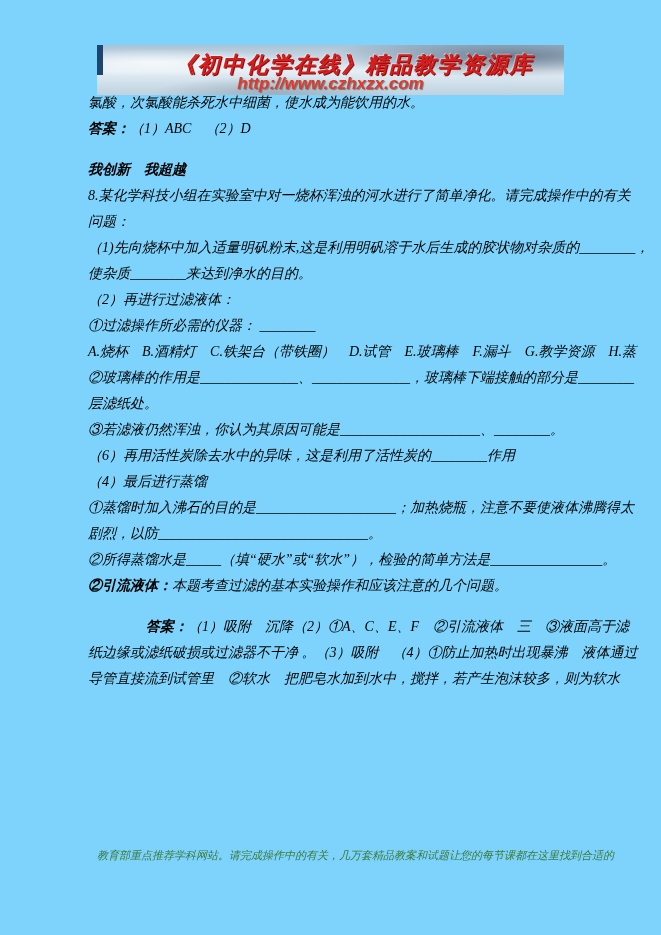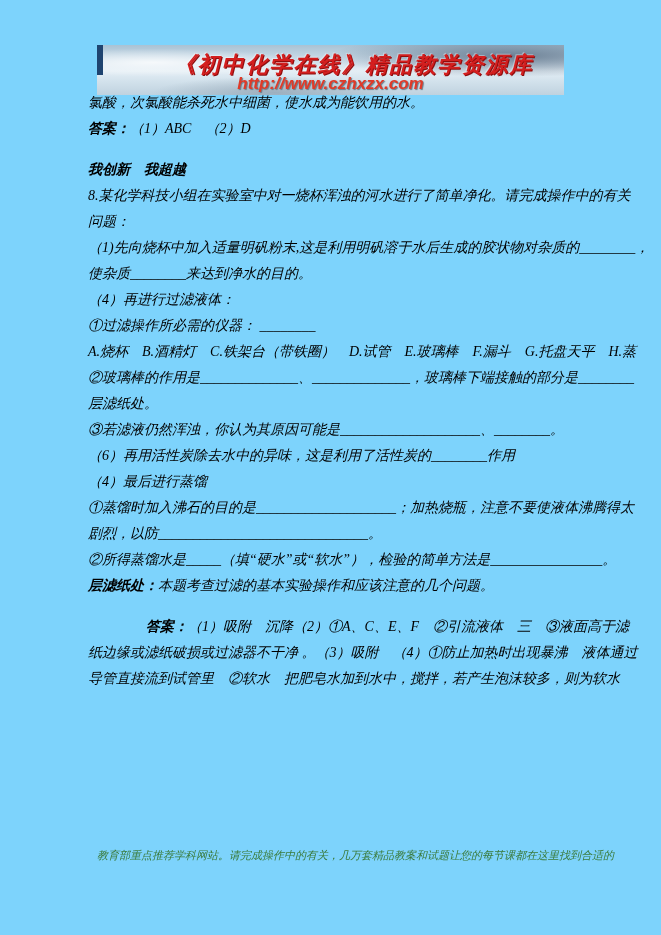--- a/index.html
+++ b/index.html
@@ -110,32 +110,32 @@
   </div>
 
   <div class="doc">
     <p><b></b><span>氯酸，次氯酸能杀死水中细菌，使水成为能饮用的水。</span></p>
     <p><b>答案：</b><span>（1）ABC　（2）D</span></p>
     <p class="gap-top"><b>我创新　我超越</b><span></span></p>
     <p><b></b><span>8.某化学科技小组在实验室中对一烧杯浑浊的河水进行了简单净化。请完成操作中的有关</span></p>
     <p><b></b><span>问题：</span></p>
     <p><b></b><span>（1)先向烧杯中加入适量明矾粉末,这是利用明矾溶于水后生成的胶状物对杂质的________，</span></p>
     <p><b></b><span>使杂质________来达到净水的目的。</span></p>
-    <p><b></b><span>（4）再进行过滤液体：</span></p>
+    <p><b></b><span>（2）再进行过滤液体：</span></p>
     <p><b></b><span>①过滤操作所必需的仪器： ________</span></p>
-    <p><b></b><span>A.烧杯　B.酒精灯　C.铁架台（带铁圈）　D.试管　E.玻璃棒　F.漏斗　G.托盘天平　H.蒸</span></p>
+    <p><b></b><span>A.烧杯　B.酒精灯　C.铁架台（带铁圈）　D.试管　E.玻璃棒　F.漏斗　G.教学资源　H.蒸</span></p>
     <p><b></b><span>②玻璃棒的作用是______________、______________，玻璃棒下端接触的部分是________</span></p>
     <p><b></b><span>层滤纸处。</span></p>
     <p><b></b><span>③若滤液仍然浑浊，你认为其原因可能是____________________、________。</span></p>
     <p><b></b><span>（6）再用活性炭除去水中的异味，这是利用了活性炭的________作用</span></p>
     <p><b></b><span>（4）最后进行蒸馏</span></p>
     <p><b></b><span>①蒸馏时加入沸石的目的是____________________；加热烧瓶，注意不要使液体沸腾得太</span></p>
     <p><b></b><span>剧烈，以防______________________________。</span></p>
     <p><b></b><span>②所得蒸馏水是_____（填“硬水”或“软水”），检验的简单方法是________________。</span></p>
-    <p><b>层滤纸处：</b><span>本题考查过滤的基本实验操作和应该注意的几个问题。</span></p>
+    <p><b>②引流液体：</b><span>本题考查过滤的基本实验操作和应该注意的几个问题。</span></p>
     <p class="gap-top indent"><b>答案：</b><span>（1）吸附　沉降（2）①A、C、E、F　②引流液体　三　③液面高于滤</span></p>
     <p><b></b><span>纸边缘或滤纸破损或过滤器不干净 。（3）吸附　（4）①防止加热时出现暴沸　液体通过</span></p>
     <p><b></b><span>导管直接流到试管里　②软水　把肥皂水加到水中，搅拌，若产生泡沫较多，则为软水</span></p>
   </div>
 
   <div class="footer">
     <p>教育部重点推荐学科网站。请完成操作中的有关，几万套精品教案和试题让您的每节课都在这里找到合适的</p>
   </div>
 
 </div>

